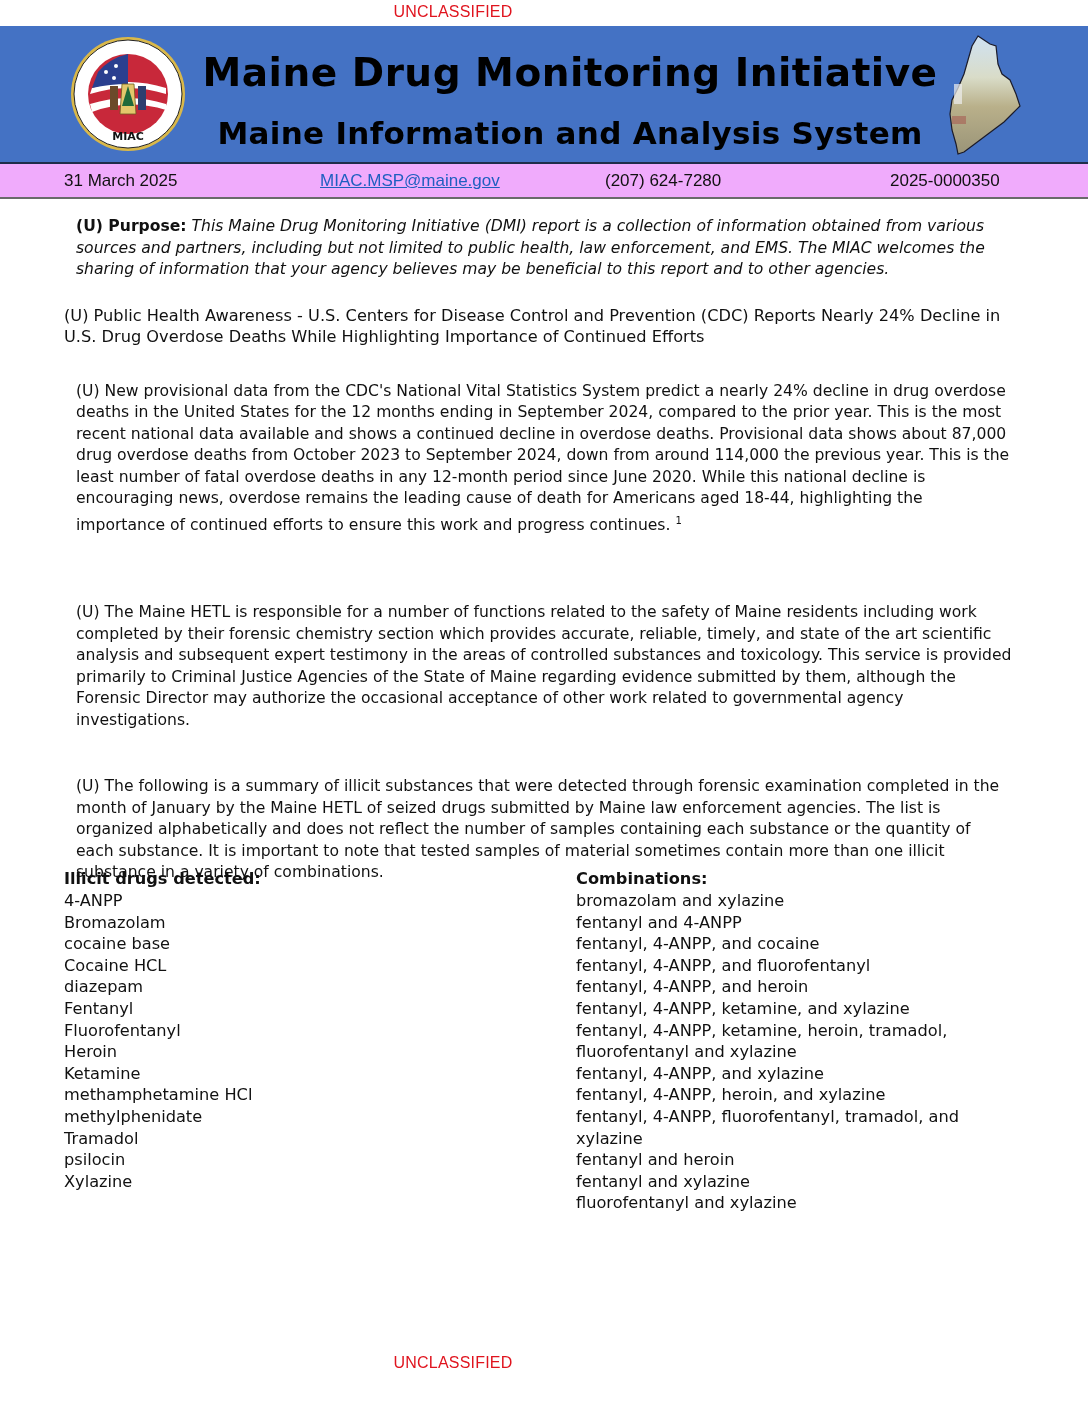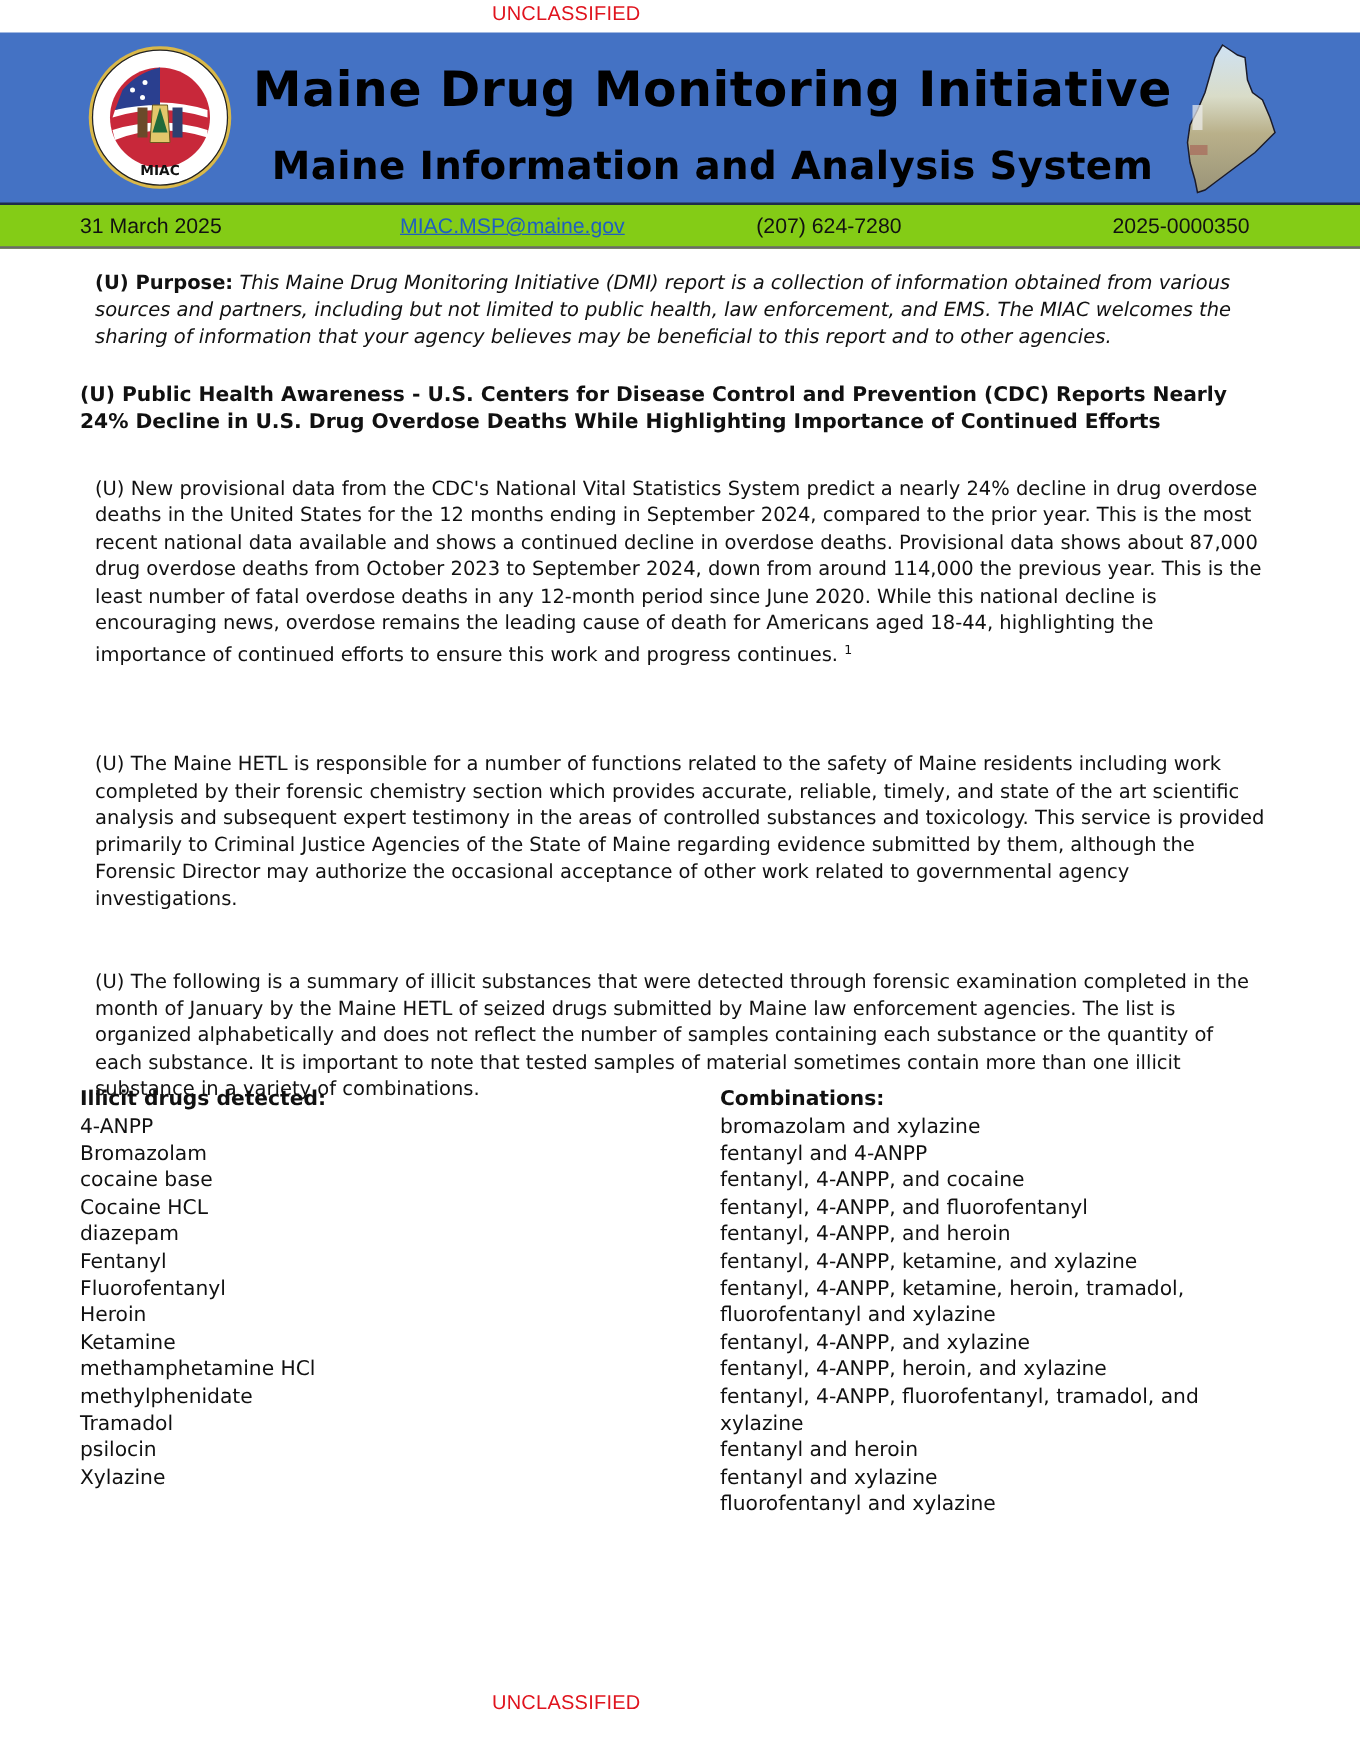--- a/index.html
+++ b/index.html
@@ -13,33 +13,33 @@
   .banner { position: absolute; left: 0; top: 26px; width: 1088px; height: 136px;
          background: #4472c4; border-bottom: 2px solid #1f2d4a; }
   .logo { position: absolute; left: 70px; top: 36px; width: 116px; height: 116px; }
   .map { position: absolute; left: 936px; top: 33px; width: 90px; height: 124px; }
   .title { position: absolute; left: 200px; width: 740px; text-align: center; color: #000000;
          font-family: "DejaVu Sans", sans-serif; font-weight: bold; }
   .title-main { top: 50px; font-size: 39px; letter-spacing: 0.5px; }
   .title-sub { top: 115px; font-size: 31px; letter-spacing: 0.3px; }
 
   .infobar { position: absolute; left: 0; top: 164px; width: 1088px; height: 33px;
-         background: #84cc16; border-bottom: 2px solid #6a6a6a;
+         background: #f0abfc; border-bottom: 2px solid #6a6a6a;
          font-family: "Liberation Sans", sans-serif; font-size: 17px; color: #111; }
   .infobar span { position: absolute; top: 7px; }
   .info-date { left: 64px; }
   .info-email { left: 320px; color: #1f5fc0; text-decoration: underline; cursor: pointer; }
   .info-phone { left: 605px; }
   .info-id { left: 890px; }
 
   .content { position: absolute; left: 64px; top: 204px; width: 960px; }
   .p { font-size: 15.6px; line-height: 21.5px; margin: 12px; }
   .purpose { font-style: italic; }
   .purpose b { font-style: normal; }
-  .h { font-weight: bold; font-size: 16.2px; line-height: 21.5px; margin: 0; }
+  .h { font-weight: normal; font-size: 16.2px; line-height: 21.5px; margin: 0; }
   .gap-s { height: 12px; }
   .gap-m { height: 21px; }
 
   .lists { position: absolute; left: 64px; top: 868px; width: 960px; }
   .col { position: absolute; top: 0; }
   .col-left { left: 0; width: 480px; }
   .col-right { left: 512px; width: 450px; }
   .col-head { font-weight: bold; font-size: 16.2px; line-height: 22px; }
   .item { font-size: 16.2px; line-height: 21.6px; }
   sup { font-size: 10px; }

